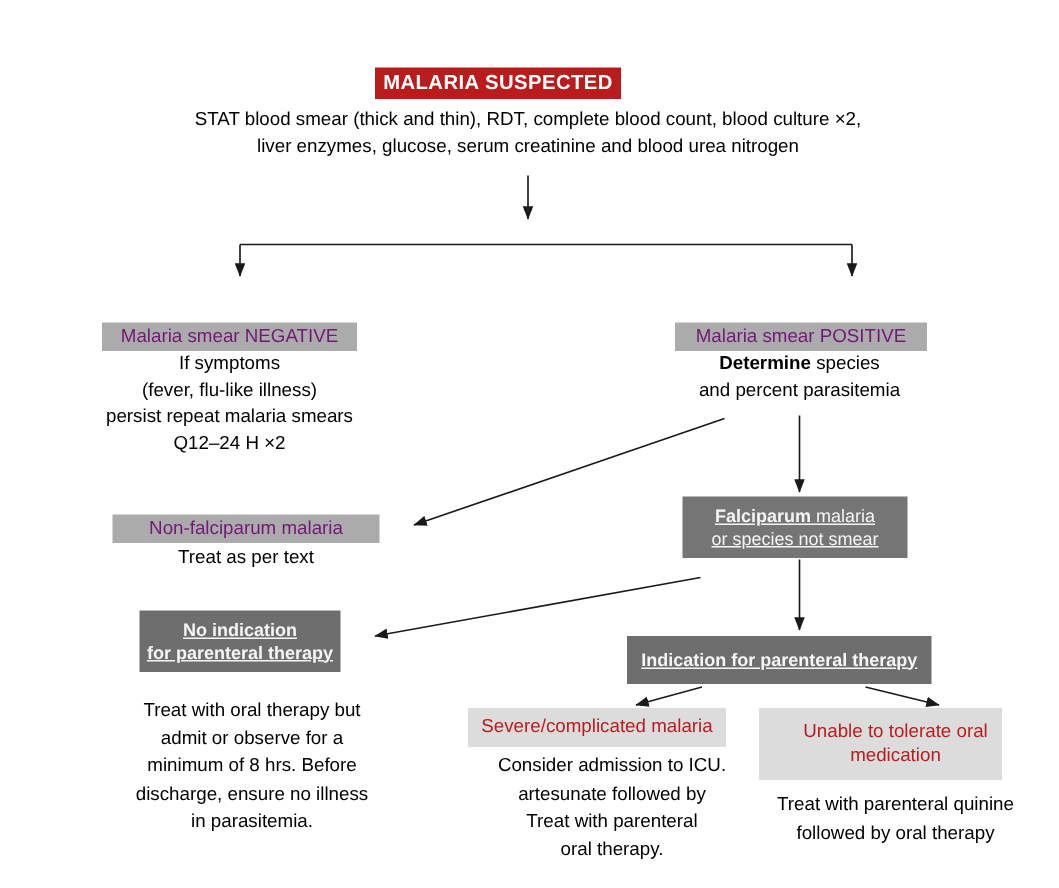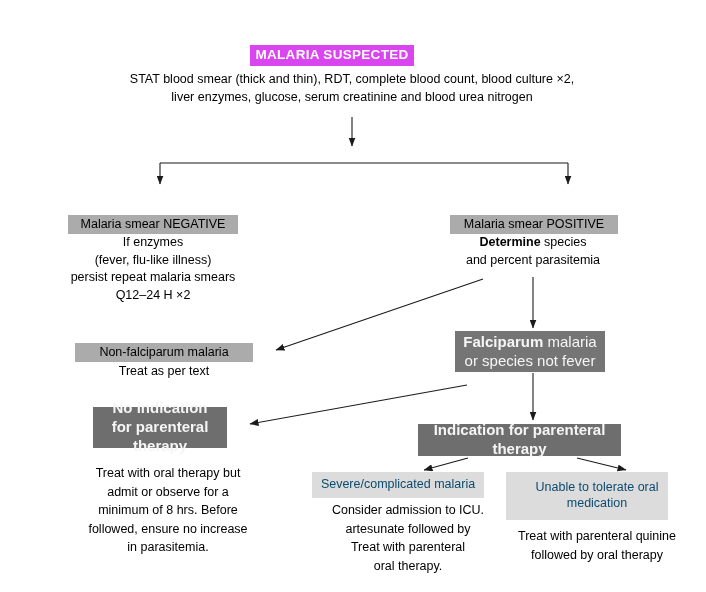--- a/index.html
+++ b/index.html
@@ -26,41 +26,42 @@
     position: absolute;
     display: flex;
     flex-direction: column;
     align-items: center;
     justify-content: center;
     text-align: center;
     box-sizing: border-box;
     line-height: 1.25;
   }
   .box-root {
-    background: #d946ef;
+    background: #b91c1c;
     color: #ffffff;
     font-weight: bold;
     font-size: 13.5px;
     letter-spacing: 0.3px;
   }
   .bar-gray {
     background: #ababab;
-    color: #000000;
+    color: #701a75;
     font-size: 12.5px;
   }
   .box-dark {
     background: #6e6e6e;
     color: #f5f5f5;
-    font-size: 15px;
+    font-size: 12px;
+    text-decoration: underline;
   }
   .box-dark.bold { font-weight: bold; }
   .box-falciparum { background: #757575; }
   .box-light {
     background: #dcdcdc;
-    color: #0c4a6e;
+    color: #b91c1c;
     font-size: 12.5px;
   }
   .note {
     position: absolute;
     text-align: center;
     font-size: 12.5px;
     color: #000000;
     line-height: 17.5px;
   }
   .note .line { display: block; }
@@ -95,21 +96,21 @@
 
   <div class="note" style="left:72px; top:71px; width:560px;">
     <span class="line">STAT blood smear (thick and thin), RDT, complete blood count, blood culture ×2,</span>
     <span class="line">liver enzymes, glucose, serum creatinine and blood urea nitrogen</span>
   </div>
 
   <div class="box bar-gray" style="left:68px; top:215px; width:170px; height:19px;">
     <span>Malaria smear NEGATIVE</span>
   </div>
   <div class="note" style="left:48px; top:234px; width:210px;">
-    <span class="line">If enzymes</span>
+    <span class="line">If symptoms</span>
     <span class="line">(fever, flu-like illness)</span>
     <span class="line">persist repeat malaria smears</span>
     <span class="line">Q12–24 H ×2</span>
   </div>
 
   <div class="box bar-gray" style="left:450px; top:215px; width:168px; height:19px;">
     <span>Malaria smear POSITIVE</span>
   </div>
   <div class="note" style="left:433px; top:234px; width:200px;">
     <span class="line"><span class="b">Determine</span> <span>species</span></span>
@@ -118,32 +119,32 @@
 
   <div class="box bar-gray" style="left:75px; top:343px; width:178px; height:19px;">
     <span>Non-falciparum malaria</span>
   </div>
   <div class="note" style="left:75px; top:363px; width:178px;">
     <span class="line">Treat as per text</span>
   </div>
 
   <div class="box box-dark box-falciparum" style="left:455px; top:331px; width:150px; height:41px;">
     <span><span class="b">Falciparum</span> <span>malaria</span></span>
-    <span>or species not fever</span>
+    <span>or species not smear</span>
   </div>
 
   <div class="box box-dark bold" style="left:93px; top:407px; width:134px; height:41px;">
     <span>No indication</span>
     <span>for parenteral therapy</span>
   </div>
   <div class="note" style="left:58px; top:464px; width:220px; line-height:18.5px;">
     <span class="line">Treat with oral therapy but</span>
     <span class="line">admit or observe for a</span>
     <span class="line">minimum of 8 hrs. Before</span>
-    <span class="line">followed, ensure no increase</span>
+    <span class="line">discharge, ensure no illness</span>
     <span class="line">in parasitemia.</span>
   </div>
 
   <div class="box box-dark bold" style="left:418px; top:424px; width:203px; height:32px;text-align:center;">
     <span>Indication for parenteral therapy</span>
   </div>
 
   <div class="box box-light" style="left:312px; top:472px; width:172px; height:26px;">
     <span>Severe/complicated malaria</span>
   </div>

